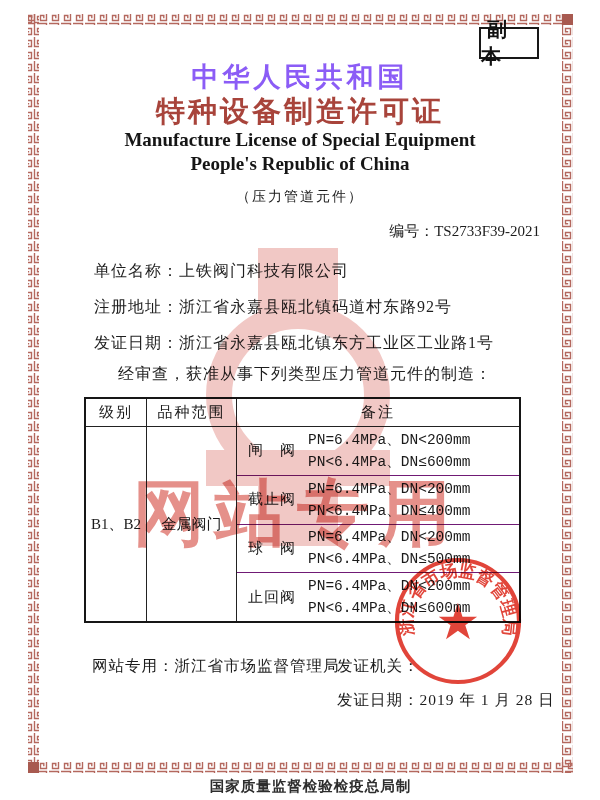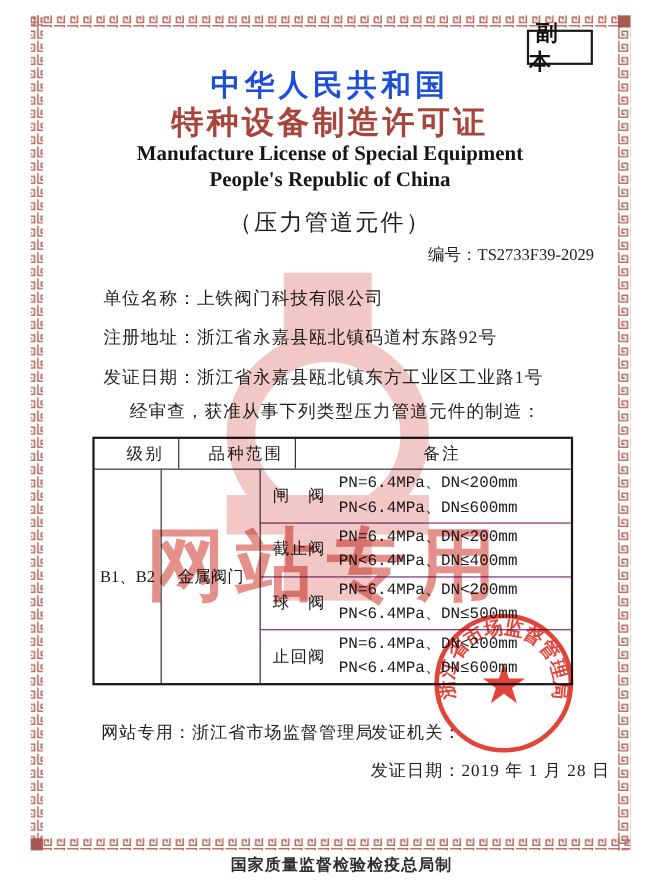--- a/index.html
+++ b/index.html
@@ -10,44 +10,44 @@
   .abs { position:absolute; }
   .ctr { left:0; width:600px; text-align:center; }
 
   #frame-svg { position:absolute; left:0; top:0; z-index:1; }
   .content { z-index:2; }
 
   #copy-badge { left:479px; top:27px; width:60px; height:32px; border:2px solid #181818;
     display:flex; align-items:center; justify-content:center; z-index:2;
     font-size:20px; font-weight:bold; color:#111; letter-spacing:6px; text-indent:6px; }
 
-  #title-cn-1 { top:59px; font-size:27px; font-weight:bold; color:#1d4ed8;
+  #title-cn-1 { top:59px; font-size:27px; font-weight:bold; color:#8b5cf6;
     letter-spacing:4px; font-family:"Liberation Sans", sans-serif; z-index:2; }
   #title-cn-2 { top:92px; font-size:29px; font-weight:bold; color:#a8443b;
     letter-spacing:3px; font-family:"Liberation Sans", sans-serif; z-index:2; }
   #title-en-1 { top:129px; font-size:19px; font-weight:bold; color:#151515; z-index:2; }
   #title-en-2 { top:153px; font-size:19px; font-weight:bold; color:#151515; z-index:2; }
-  #subtitle  { top:188px; font-size:21px; color:#1c1c1c; letter-spacing:2px; z-index:2; }
+  #subtitle  { top:188px; font-size:14px; color:#1c1c1c; letter-spacing:2px; z-index:2; }
 
   #license-no { top:222px; right:60px; font-size:15px; color:#1c1c1c; z-index:2; }
 
   .field-line { left:94px; font-size:16px; color:#1e1e1e; z-index:2; letter-spacing:1px; }
   #field-0 { top:261px; } #field-1 { top:297px; } #field-2 { top:333px; }
   #approval-note { left:118px; top:364px; font-size:16px; color:#1e1e1e; z-index:2; letter-spacing:1px; }
 
   #license-table { left:84px; top:397px; width:437px; height:226px;
     border:2.5px solid #161616; z-index:2; display:flex; flex-direction:column;
     font-size:15px; color:#1a1a1a; background:transparent; }
   .t-header { display:flex; height:28px; border-bottom:1.5px solid #222; }
   .t-body { display:flex; flex:1; }
   .hc, .bc { display:flex; align-items:center; justify-content:center; }
   .c1 { width:61px; border-right:1.5px solid #222; }
   .c2 { width:90px; border-right:1.5px solid #222; }
   .c3 { flex:1; }
-  .hc { letter-spacing:2px;margin-left:16px; }
+  .hc { letter-spacing:2px; }
   .remarks-col { display:flex; flex-direction:column; }
   .remark-row { flex:1; display:flex; align-items:center; padding-left:11px;
     border-bottom:1px solid #701a75; }
   .remark-row:last-child { border-bottom:none; }
   .valve-name { width:60px; flex:none; letter-spacing:1px; }
   .spec-lines { line-height:22px; font-family:"Liberation Mono", monospace; font-size:14.5px; }
 
   .bf { font-size:15.5px; color:#1c1c1c; z-index:2; letter-spacing:1px; }
   #approve-line { left:92px; top:656px; }
   #issue-org-line { left:337px; top:656px; }
@@ -90,21 +90,21 @@
 
   <div id="copy-badge" class="abs">副 本</div>
 
   <div id="title-cn-1" class="abs ctr content">中华人民共和国</div>
   <div id="title-cn-2" class="abs ctr content">特种设备制造许可证</div>
   <div id="title-en-1" class="abs ctr content">Manufacture License of Special Equipment</div>
   <div id="title-en-2" class="abs ctr content">People's Republic of China</div>
   <div id="subtitle" class="abs ctr content">（压力管道元件）</div>
 
   <div id="license-no" class="abs content">
-    <span>编号：</span><span>TS2733F39-2029</span>
+    <span>编号：</span><span>TS2733F39-2021</span>
   </div>
 
   <div id="field-0" class="abs field-line">
     <span>单位名称：</span><span>上铁阀门科技有限公司</span>
   </div>
   <div id="field-1" class="abs field-line">
     <span>注册地址：</span><span>浙江省永嘉县瓯北镇码道村东路92号</span>
   </div>
   <div id="field-2" class="abs field-line">
     <span>发证日期：</span><span>浙江省永嘉县瓯北镇东方工业区工业路1号</span>

